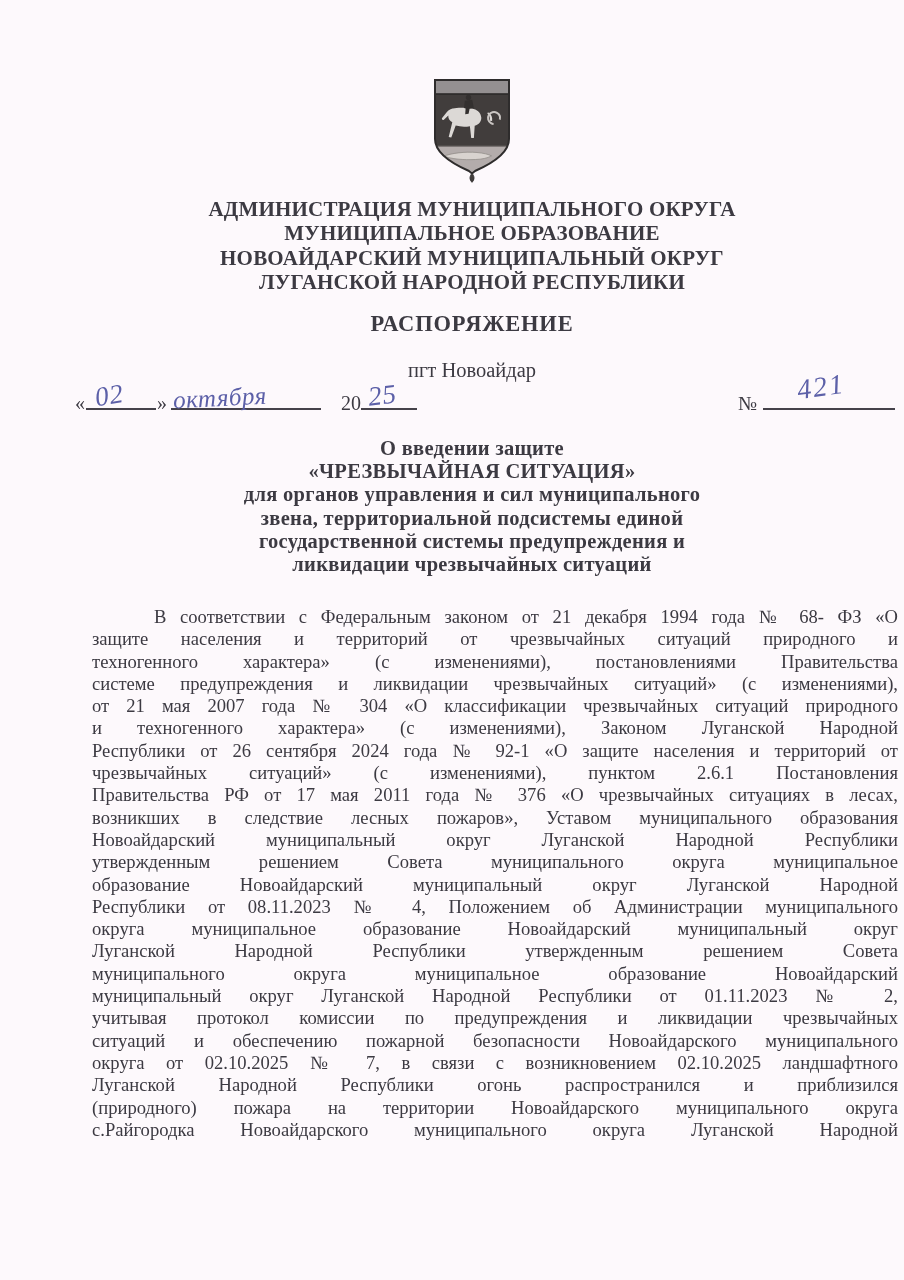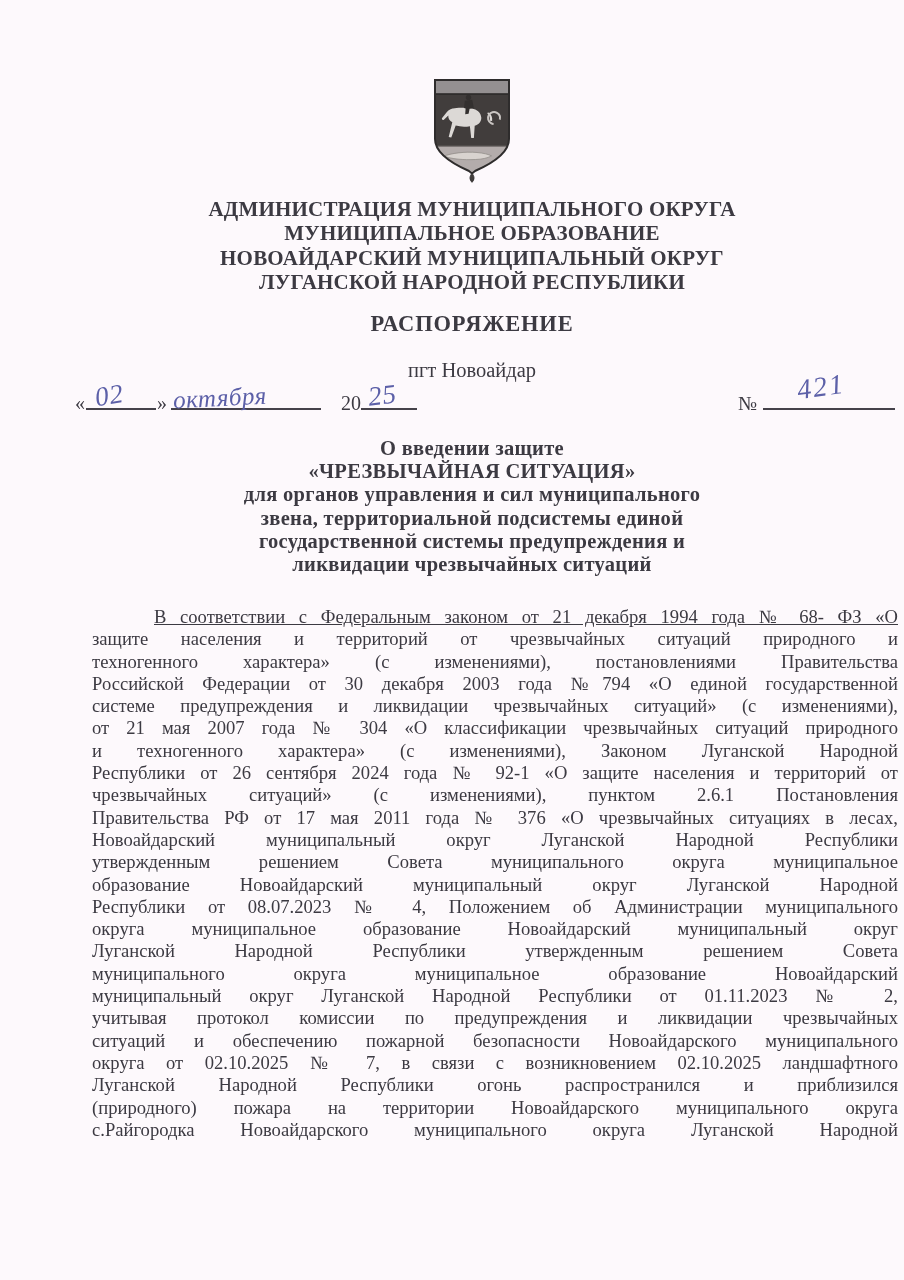--- a/index.html
+++ b/index.html
@@ -40,21 +40,21 @@
   .hw-num{left:34px;bottom:5px;font-size:28px;transform:rotate(-8deg);letter-spacing:2px;}
   .title-block{
     position:absolute;top:437px;left:0;right:0;text-align:center;
     font-weight:bold;font-size:20.5px;line-height:23.2px;letter-spacing:0.3px;
   }
   .body-block{position:absolute;top:606px;left:92px;right:46px;font-size:18.6px;}
   .body-line{
     text-align:justify;text-align-last:justify;line-height:22.3px;
     height:22.3px;overflow:hidden;
   }
-  .body-line:first-child{text-indent:62px;text-decoration:underline;}
+  .body-line:first-child{text-indent:62px;}
 </style>
 </head>
 <body>
 
 <div class="page">
 
   <svg class="emblem" width="88" height="110" viewBox="0 0 88 110">
     <defs>
       <clipPath id="shieldClip">
         <path d="M7 7 H81 V66 C81 81 63 91 47 98 L44 100.5 L41 98 C25 91 7 81 7 66 Z"></path>
@@ -113,31 +113,31 @@
       <div class="title-line">для органов управления и сил муниципального</div>
       <div class="title-line">звена, территориальной подсистемы единой</div>
       <div class="title-line">государственной системы предупреждения и</div>
       <div class="title-line">ликвидации чрезвычайных ситуаций</div>
     </div>
 
   <div class="body-block">
       <div class="body-line">В соответствии с Федеральным законом от 21 декабря 1994 года № 68- ФЗ «О</div>
       <div class="body-line">защите населения и территорий от чрезвычайных ситуаций природного и</div>
       <div class="body-line">техногенного характера» (с изменениями), постановлениями Правительства</div>
-      <div class="body-line">Российской Федерации от 30 декабря 2003 года №794 «О единой государственной</div>
       <div class="body-line">системе предупреждения и ликвидации чрезвычайных ситуаций» (с изменениями),</div>
       <div class="body-line">от 21 мая 2007 года № 304 «О классификации чрезвычайных ситуаций природного</div>
       <div class="body-line">и техногенного характера» (с изменениями), Законом Луганской Народной</div>
       <div class="body-line">Республики от 26 сентября 2024 года № 92-1 «О защите населения и территорий от</div>
       <div class="body-line">чрезвычайных ситуаций» (с изменениями), пунктом 2.6.1 Постановления</div>
       <div class="body-line">Правительства РФ от 17 мая 2011 года № 376 «О чрезвычайных ситуациях в лесах,</div>
+      <div class="body-line">возникших в следствие лесных пожаров», Уставом муниципального образования</div>
       <div class="body-line">Новоайдарский муниципальный округ Луганской Народной Республики</div>
       <div class="body-line">утвержденным решением Совета муниципального округа муниципальное</div>
       <div class="body-line">образование Новоайдарский муниципальный округ Луганской Народной</div>
-      <div class="body-line">Республики от 08.07.2023 № 4, Положением об Администрации муниципального</div>
+      <div class="body-line">Республики от 08.11.2023 № 4, Положением об Администрации муниципального</div>
       <div class="body-line">округа муниципальное образование Новоайдарский муниципальный округ</div>
       <div class="body-line">Луганской Народной Республики утвержденным решением Совета</div>
       <div class="body-line">муниципального округа муниципальное образование Новоайдарский</div>
       <div class="body-line">муниципальный округ Луганской Народной Республики от 01.11.2023 № 2,</div>
       <div class="body-line">учитывая протокол комиссии по предупреждения и ликвидации чрезвычайных</div>
       <div class="body-line">ситуаций и обеспечению пожарной безопасности Новоайдарского муниципального</div>
       <div class="body-line">округа от 02.10.2025 № 7, в связи с возникновением 02.10.2025 ландшафтного</div>
       <div class="body-line">Луганской Народной Республики огонь распространился и приблизился</div>
       <div class="body-line">(природного) пожара на территории Новоайдарского муниципального округа</div>
       <div class="body-line">с.Райгородка Новоайдарского муниципального округа Луганской Народной</div>

